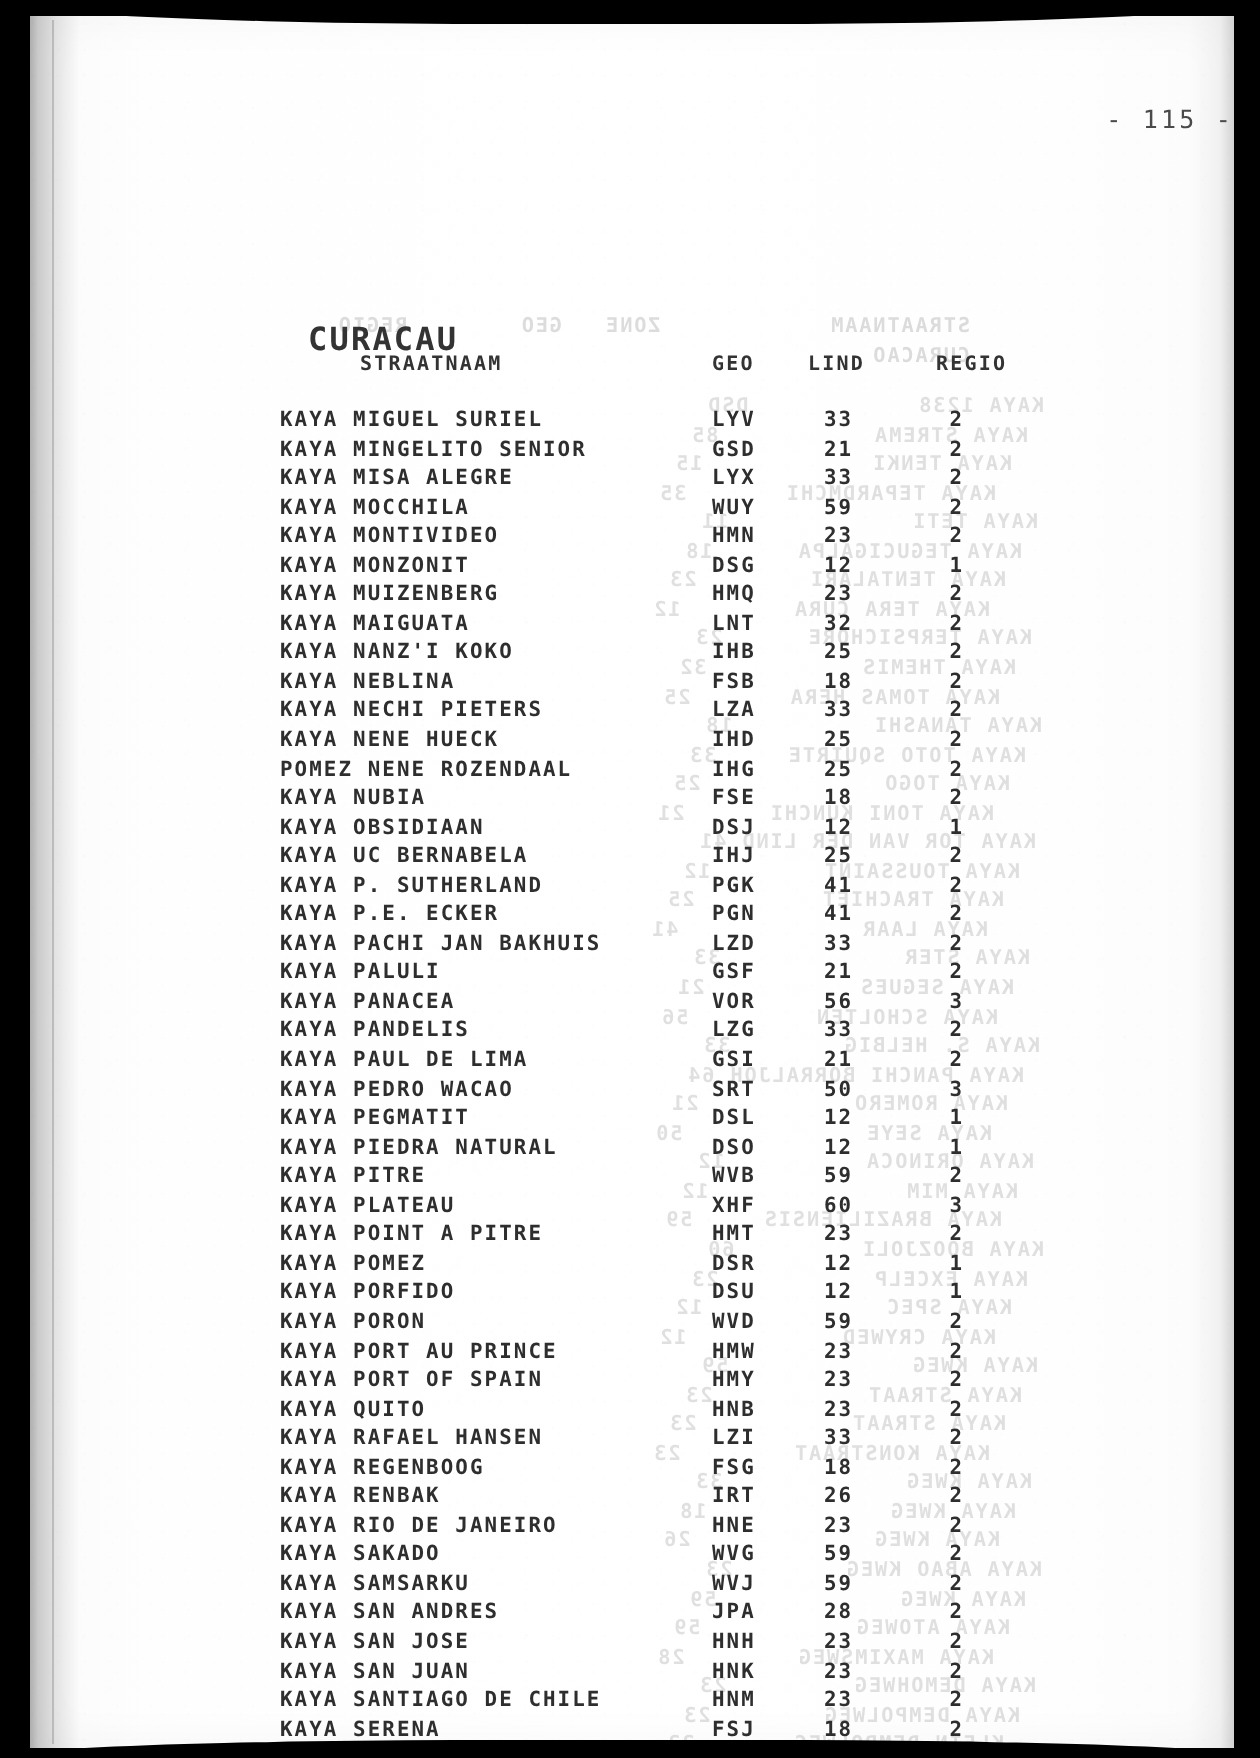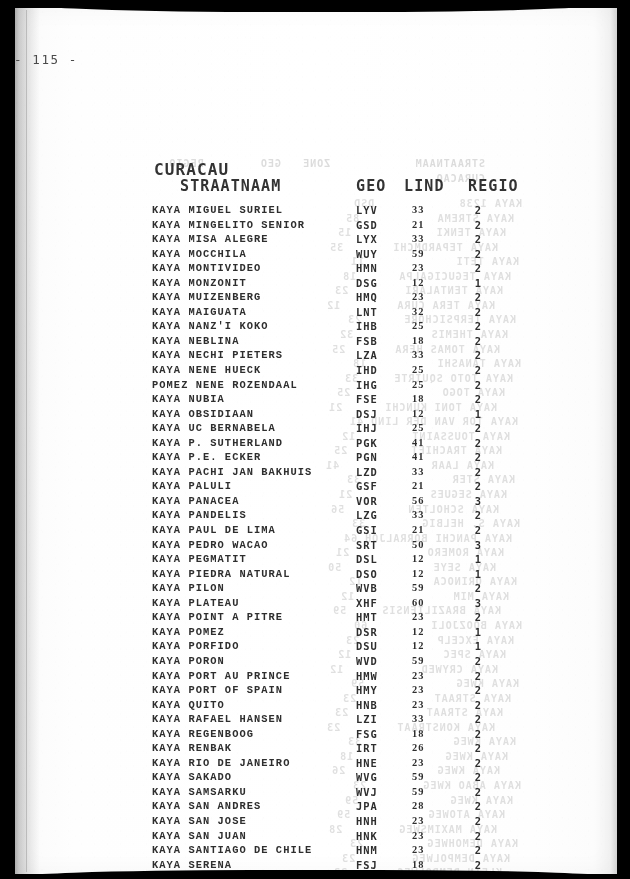--- a/index.html
+++ b/index.html
@@ -75,21 +75,21 @@
   #content {
     position: absolute;
     left: 14px; top: 8px;
     width: 603px; height: 866px;
   }
 
   #page-number {
     position: absolute;
     left: 0; top: 44px;
     width: 603px;
-    text-align: left;
+    text-align: right;
     font-size: 12.5px;
     letter-spacing: 1.6px;
     color: #4a4a4a;
     font-family: "DejaVu Sans Mono", "Liberation Mono", monospace;
   }
 
   
   #ghost-layer {
     position: absolute;
     left: 0; top: 0;
@@ -132,40 +132,40 @@
     letter-spacing: 1.1px;
     font-weight: bold;
     color: #333;
     white-space: pre;
   }
   .hdr-row {
     position: absolute;
     left: 0; top: 17px;
     width: 460px;
     height: 14px;
-    font-size: 15px;
+    font-size: 10px;
     font-weight: bold;
     letter-spacing: 1.1px;
     color: #333;
   }
 
   .row {
     position: relative;
     height: 14.55px;
     font-size: 10.4px;
     letter-spacing: 1.05px;
     font-weight: bold;
     color: #2e2e2e;
     white-space: pre;
   }
   #rows { position: absolute; left: 0; top: 44px; width: 460px; }
 
-  .c-name  { position: absolute; left: 12px;   white-space: pre; font-family: Liberation Mono, monospace; }
+  .c-name  { position: absolute; left: 0px;   white-space: pre; }
   .c-geo   { position: absolute; left: 216px; white-space: pre; }
-  .c-zone  { position: absolute; left: 272px; white-space: pre; font-family: Liberation Serif, serif; }
+  .c-zone  { position: absolute; left: 272px; white-space: pre; }
   .c-regio { position: absolute; left: 320px; white-space: pre; text-align: right; width: 22px; }
 
   .h-straat { position: absolute; left: 40px; }
   .h-geo    { position: absolute; left: 216px; }
   .h-zone   { position: absolute; left: 264px; }
   .h-regio  { position: absolute; left: 328px; }
 
   
   #paper-noise {
     position: absolute;
@@ -276,21 +276,21 @@
           <div class="row"><span class="c-name">KAYA P. SUTHERLAND</span><span class="c-geo">PGK</span><span class="c-zone">41</span><span class="c-regio">2</span></div>
           <div class="row"><span class="c-name">KAYA P.E. ECKER</span><span class="c-geo">PGN</span><span class="c-zone">41</span><span class="c-regio">2</span></div>
           <div class="row"><span class="c-name">KAYA PACHI JAN BAKHUIS</span><span class="c-geo">LZD</span><span class="c-zone">33</span><span class="c-regio">2</span></div>
           <div class="row"><span class="c-name">KAYA PALULI</span><span class="c-geo">GSF</span><span class="c-zone">21</span><span class="c-regio">2</span></div>
           <div class="row"><span class="c-name">KAYA PANACEA</span><span class="c-geo">VOR</span><span class="c-zone">56</span><span class="c-regio">3</span></div>
           <div class="row"><span class="c-name">KAYA PANDELIS</span><span class="c-geo">LZG</span><span class="c-zone">33</span><span class="c-regio">2</span></div>
           <div class="row"><span class="c-name">KAYA PAUL DE LIMA</span><span class="c-geo">GSI</span><span class="c-zone">21</span><span class="c-regio">2</span></div>
           <div class="row"><span class="c-name">KAYA PEDRO WACAO</span><span class="c-geo">SRT</span><span class="c-zone">50</span><span class="c-regio">3</span></div>
           <div class="row"><span class="c-name">KAYA PEGMATIT</span><span class="c-geo">DSL</span><span class="c-zone">12</span><span class="c-regio">1</span></div>
           <div class="row"><span class="c-name">KAYA PIEDRA NATURAL</span><span class="c-geo">DSO</span><span class="c-zone">12</span><span class="c-regio">1</span></div>
-          <div class="row"><span class="c-name">KAYA PILON</span><span class="c-geo">WVB</span><span class="c-zone">59</span><span class="c-regio">2</span></div>
+          <div class="row"><span class="c-name">KAYA PITRE</span><span class="c-geo">WVB</span><span class="c-zone">59</span><span class="c-regio">2</span></div>
           <div class="row"><span class="c-name">KAYA PLATEAU</span><span class="c-geo">XHF</span><span class="c-zone">60</span><span class="c-regio">3</span></div>
           <div class="row"><span class="c-name">KAYA POINT A PITRE</span><span class="c-geo">HMT</span><span class="c-zone">23</span><span class="c-regio">2</span></div>
           <div class="row"><span class="c-name">KAYA POMEZ</span><span class="c-geo">DSR</span><span class="c-zone">12</span><span class="c-regio">1</span></div>
           <div class="row"><span class="c-name">KAYA PORFIDO</span><span class="c-geo">DSU</span><span class="c-zone">12</span><span class="c-regio">1</span></div>
           <div class="row"><span class="c-name">KAYA PORON</span><span class="c-geo">WVD</span><span class="c-zone">59</span><span class="c-regio">2</span></div>
           <div class="row"><span class="c-name">KAYA PORT AU PRINCE</span><span class="c-geo">HMW</span><span class="c-zone">23</span><span class="c-regio">2</span></div>
           <div class="row"><span class="c-name">KAYA PORT OF SPAIN</span><span class="c-geo">HMY</span><span class="c-zone">23</span><span class="c-regio">2</span></div>
           <div class="row"><span class="c-name">KAYA QUITO</span><span class="c-geo">HNB</span><span class="c-zone">23</span><span class="c-regio">2</span></div>
           <div class="row"><span class="c-name">KAYA RAFAEL HANSEN</span><span class="c-geo">LZI</span><span class="c-zone">33</span><span class="c-regio">2</span></div>
           <div class="row"><span class="c-name">KAYA REGENBOOG</span><span class="c-geo">FSG</span><span class="c-zone">18</span><span class="c-regio">2</span></div>

